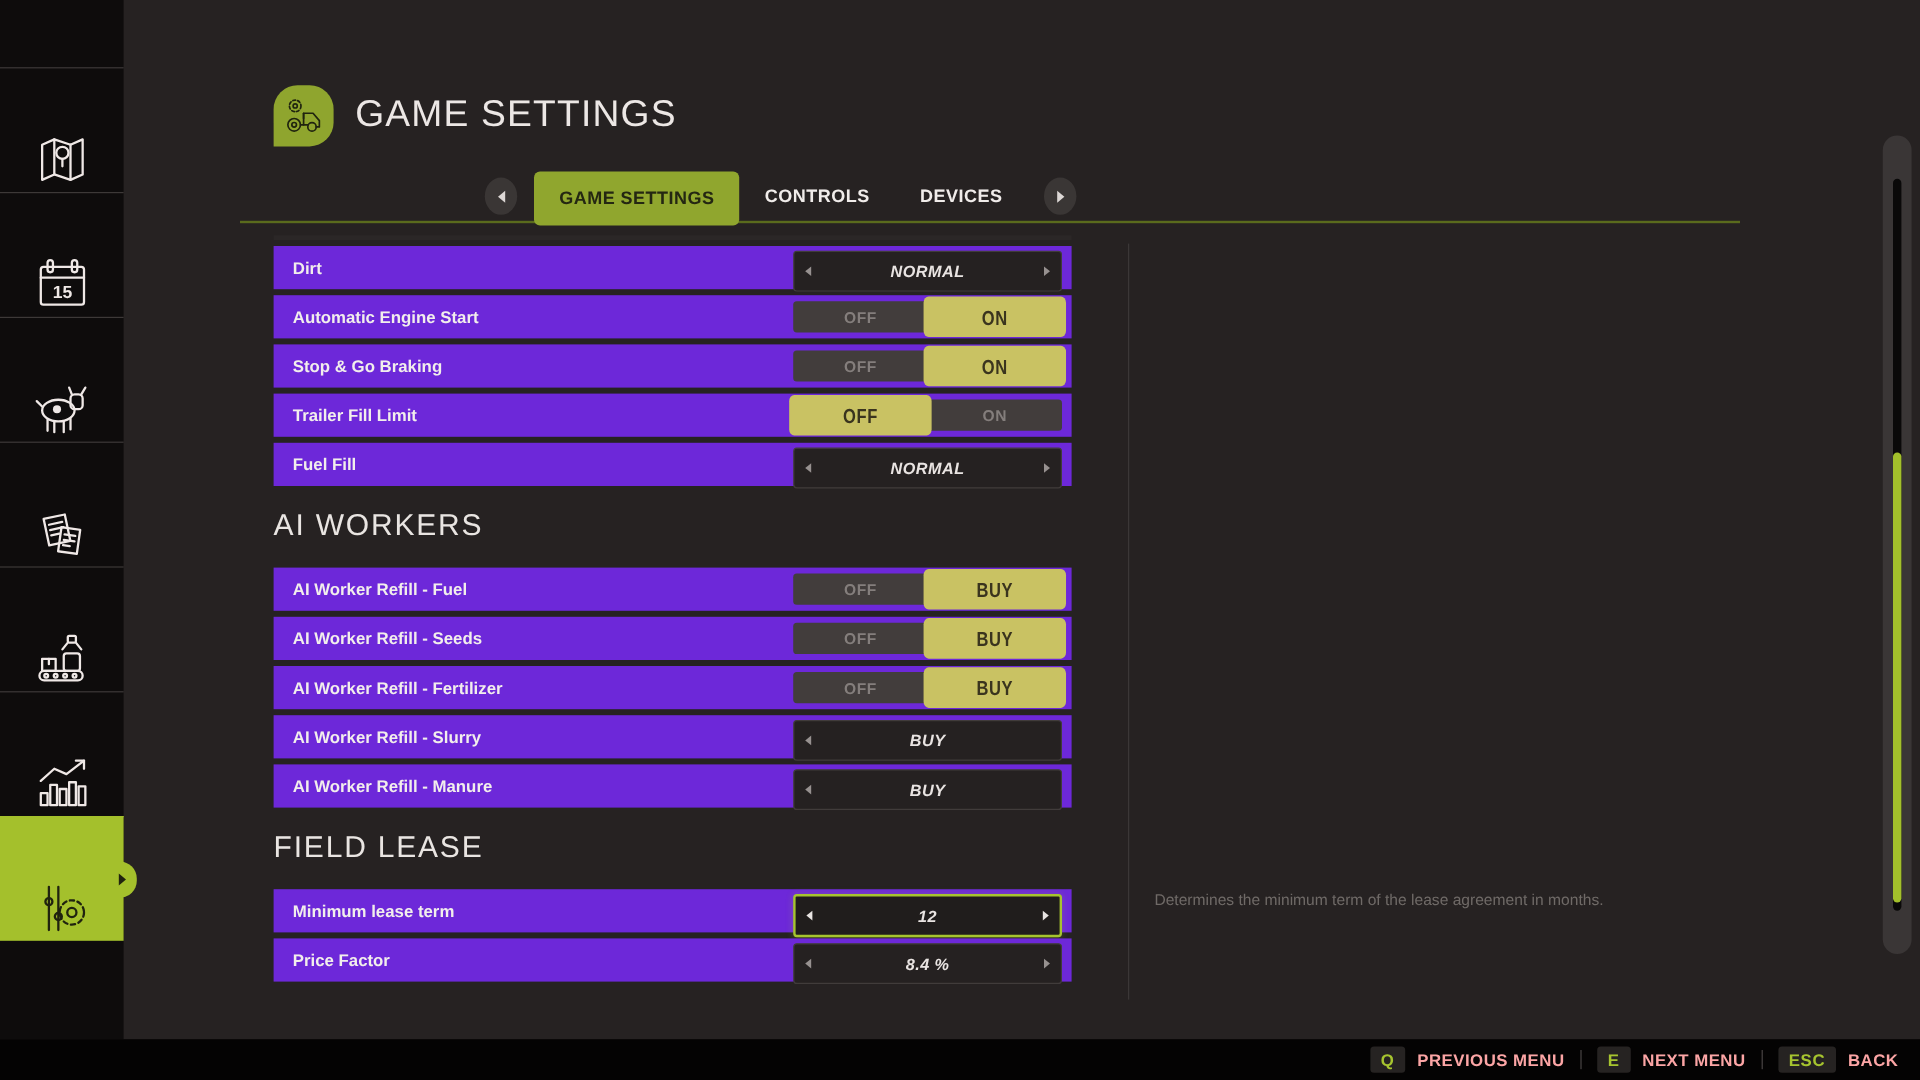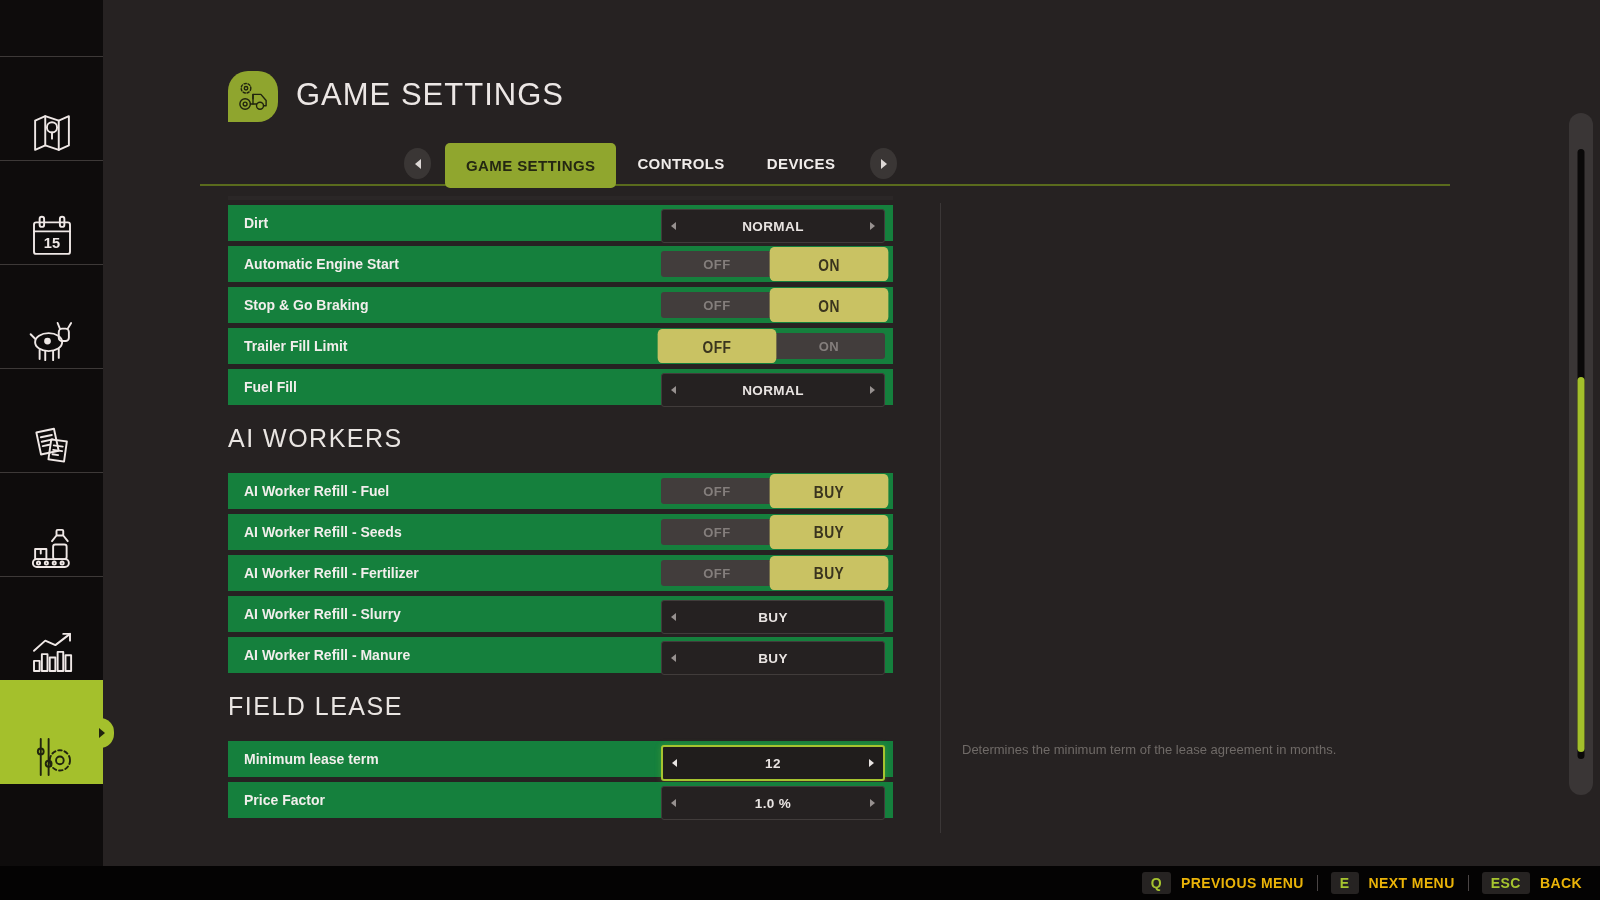--- a/index.html
+++ b/index.html
@@ -36,25 +36,25 @@
   .tab-list{display:flex;align-items:center;margin:0 14px;}
   .tab{height:41px;padding:0 21px;border:none;background:transparent;color:#f0ecea;font-size:15px;
        font-weight:bold;letter-spacing:.4px;cursor:pointer;}
   .tab.active{background:#90a62e;color:#242712;height:45px;border-radius:5px;position:relative;top:2px;z-index:2;}
   .tab-underline{position:absolute;left:200px;top:184px;width:1250px;height:2px;background:#5a6b1d;}
 
   
   .settings{position:absolute;left:228px;top:196px;width:665px;}
   .row-sliver{height:4px;background:#2b2727;margin-bottom:5px;}
   .set-heading{font-size:25px;font-weight:400;color:#e9e5e2;letter-spacing:1.5px;margin:16px 0 18px 0;line-height:34px;}
-  .set-row{position:relative;height:36px;background:#15803d;margin-bottom:5px;}
+  .set-row{position:relative;height:36px;background:#6d28d9;margin-bottom:5px;}
   .set-label{position:absolute;left:16px;top:0;line-height:36px;font-size:14px;font-weight:bold;color:#f2eeec;}
 
   .selector{position:absolute;right:8px;top:4px;width:224px;height:28px;background:#252121;
-            border:1px solid #413c3b;border-radius:3px;display:flex;align-items:center;padding:16px 9px;}
+            border:1px solid #413c3b;border-radius:3px;display:flex;align-items:center;padding:16px 9px;font-style:italic;}
   .selector .value{flex:1;text-align:center;font-size:13.5px;font-weight:bold;color:#e9e4e2;letter-spacing:.4px;}
   .sel-arrow{width:12px;height:100%;display:flex;align-items:center;cursor:pointer;}
   .sel-arrow.right{justify-content:flex-end;}
   .sel-arrow .al{border-right:5px solid #979190;border-top:4px solid transparent;border-bottom:4px solid transparent;}
   .sel-arrow .ar{border-left:5px solid #979190;border-top:4px solid transparent;border-bottom:4px solid transparent;}
   .sel-arrow.hidden{visibility:hidden;}
   .selector.focused{border:2px solid #a6c42f;background:#201d1c;box-shadow:0 0 6px rgba(166,196,47,.25);}
   .selector.focused .al{border-right-color:#e8e4e2;}
   .selector.focused .ar{border-left-color:#e8e4e2;}
 
@@ -72,21 +72,21 @@
   
   .scroll-capsule{position:absolute;right:7px;top:113px;width:24px;height:682px;background:#3a3636;border-radius:13px;}
   .scroll-track{position:absolute;left:50%;transform:translateX(-50%);top:36px;height:610px;width:7px;background:#0a0909;border-radius:4px;}
   .scroll-thumb{position:absolute;left:50%;transform:translateX(-50%);top:264px;height:375px;width:7px;background:#a3c02b;border-radius:4px;cursor:pointer;}
 
   
   .bottombar{position:absolute;left:0;top:866px;width:1600px;height:34px;background:#040303;
              display:flex;align-items:center;justify-content:flex-end;padding-right:18px;}
   .hint{display:flex;align-items:center;gap:10px;}
   .hint-key{background:#262322;color:#a6c42f;font-size:14px;font-weight:bold;padding:3px 9px;border-radius:3px;letter-spacing:.5px;}
-  .hint-label{color:#eab308;font-size:14px;font-weight:bold;letter-spacing:.4px;}
+  .hint-label{color:#fca5a5;font-size:14px;font-weight:bold;letter-spacing:.4px;}
   .hint-sep{width:1px;height:16px;background:#4a4545;margin:0 13px;}
 </style>
 </head>
 <body>
 
 <div class="screen">
 
   <div class="fps">61 FPS</div>
 
   <aside class="sidebar">
@@ -303,21 +303,21 @@
             <span class="ar"></span>
           </span>
         </div>
       </div>
       <div class="set-row">
         <span class="set-label">Price Factor</span>
         <div class="selector">
           <span class="sel-arrow left">
             <span class="al"></span>
           </span>
-          <span class="value">1.0 %</span>
+          <span class="value">8.4 %</span>
           <span class="sel-arrow right">
             <span class="ar"></span>
           </span>
         </div>
       </div>
     </section>
 
   <div class="panel-divider"></div>
   <p class="description">Determines the minimum term of the lease agreement in months.</p>
 

